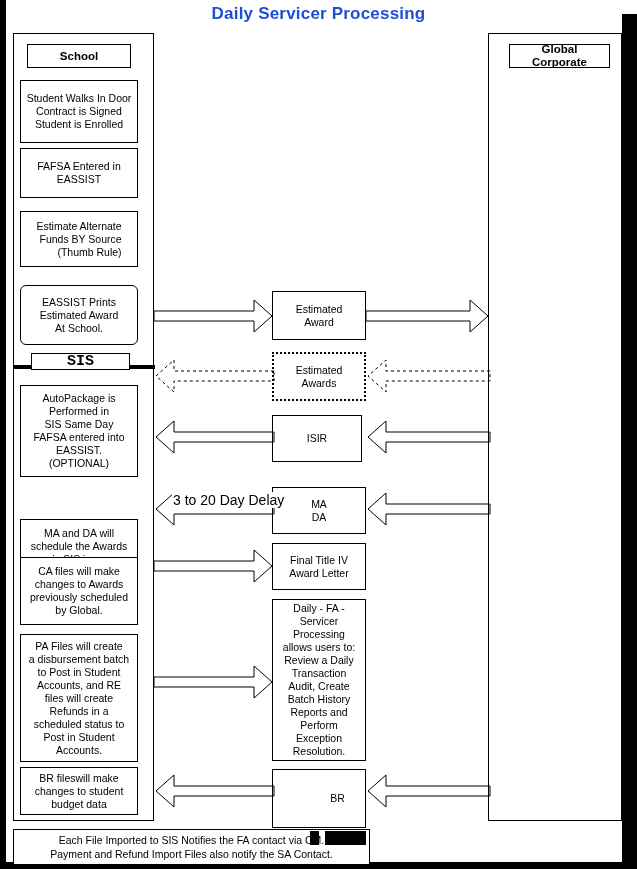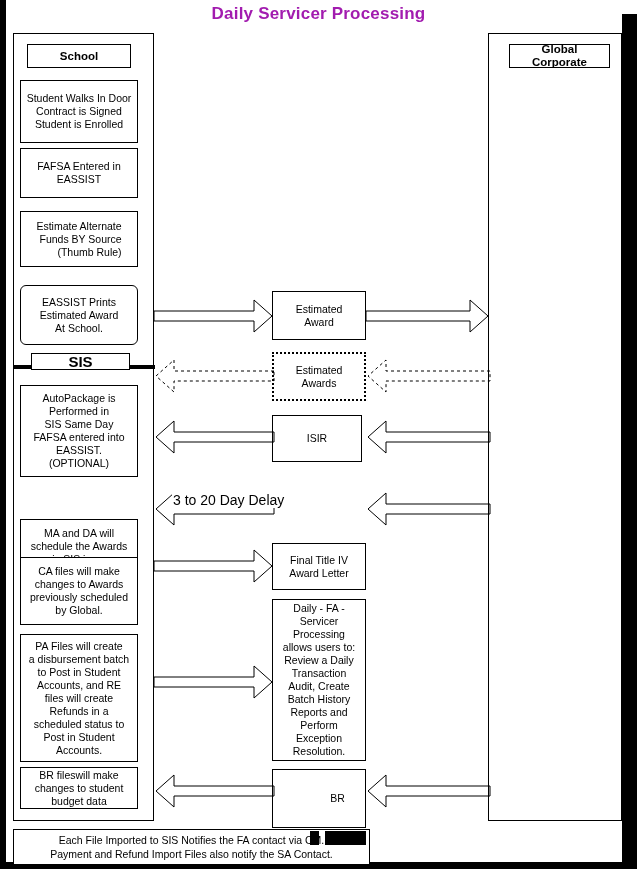--- a/index.html
+++ b/index.html
@@ -24,21 +24,21 @@
   }
   .page-title {
     position: absolute;
     left: 0;
     top: 4px;
     width: 637px;
     text-align: center;
     font-size: 17px;
     font-weight: bold;
     letter-spacing: 0.2px;
-    color: #a21caf;
+    color: #1d4ed8;
   }
   .swimlane {
     position: absolute;
     border: 1px solid #000000;
     background: #ffffff;
     box-sizing: border-box;
   }
   .node {
     position: absolute;
     border: 1px solid #000000;
@@ -130,21 +130,21 @@
 EASSIST</div>
   <div class="node" style="left:20px; top:211px; width:118px; height:56px;text-align:right;">Estimate Alternate
 Funds BY Source
 (Thumb Rule)</div>
   <div class="node" style="left:20px; top:285px; width:118px; height:60px;border-radius:6px;">EASSIST Prints
 Estimated Award
 At School.</div>
 
   <div class="sis-rule" style="left:13px; top:365px; width:20px; height:4px;"></div>
   <div class="sis-rule" style="left:129px; top:365px; width:26px; height:4px;"></div>
-  <div class="node sis-header" style="left:31px; top:353px; width:99px; height:17px;">SIS</div>
+  <div class="node sis-header" style="left:31px; top:353px; width:99px; height:17px;font-family:Liberation Mono, monospace;">SIS</div>
 
   <div class="node" style="left:20px; top:385px; width:118px; height:92px;">AutoPackage is
 Performed in
 SIS Same Day
 FAFSA entered into
 EASSIST.
 (OPTIONAL)</div>
   <div class="node" style="left:20px; top:482px; width:118px; height:68px;margin-top:37px;">MA and  DA will
 schedule the Awards
 in SIS in an
@@ -155,29 +155,31 @@
 by Global.</div>
   <div class="node" style="left:20px; top:634px; width:118px; height:128px;">PA Files will create
 a disbursement batch
 to Post in Student
 Accounts, and  RE
 files will create
 Refunds in a
 scheduled status to
 Post in Student
 Accounts.</div>
-  <div class="node" style="left:20px; top:767px; width:118px; height:42px;">BR fileswill make
+  <div class="node" style="left:20px; top:767px; width:118px; height:48px;">BR fileswill make
 changes to student
 budget data</div>
 
   <div class="node" style="left:272px; top:291px; width:94px; height:49px;">Estimated
 Award</div>
   <div class="node dashed" style="left:272px; top:352px; width:94px; height:49px;">Estimated
 Awards</div>
   <div class="node" style="left:272px; top:415px; width:90px; height:47px;">ISIR</div>
+  <div class="node" style="left:272px; top:487px; width:94px; height:47px;">MA
+DA</div>
   <div class="node" style="left:272px; top:543px; width:94px; height:47px;">Final Title IV
 Award Letter</div>
   <div class="node" style="left:272px; top:599px; width:94px; height:162px;">Daily - FA -
 Servicer
 Processing
 allows users to:
 Review a Daily
 Transaction
 Audit, Create
 Batch History

